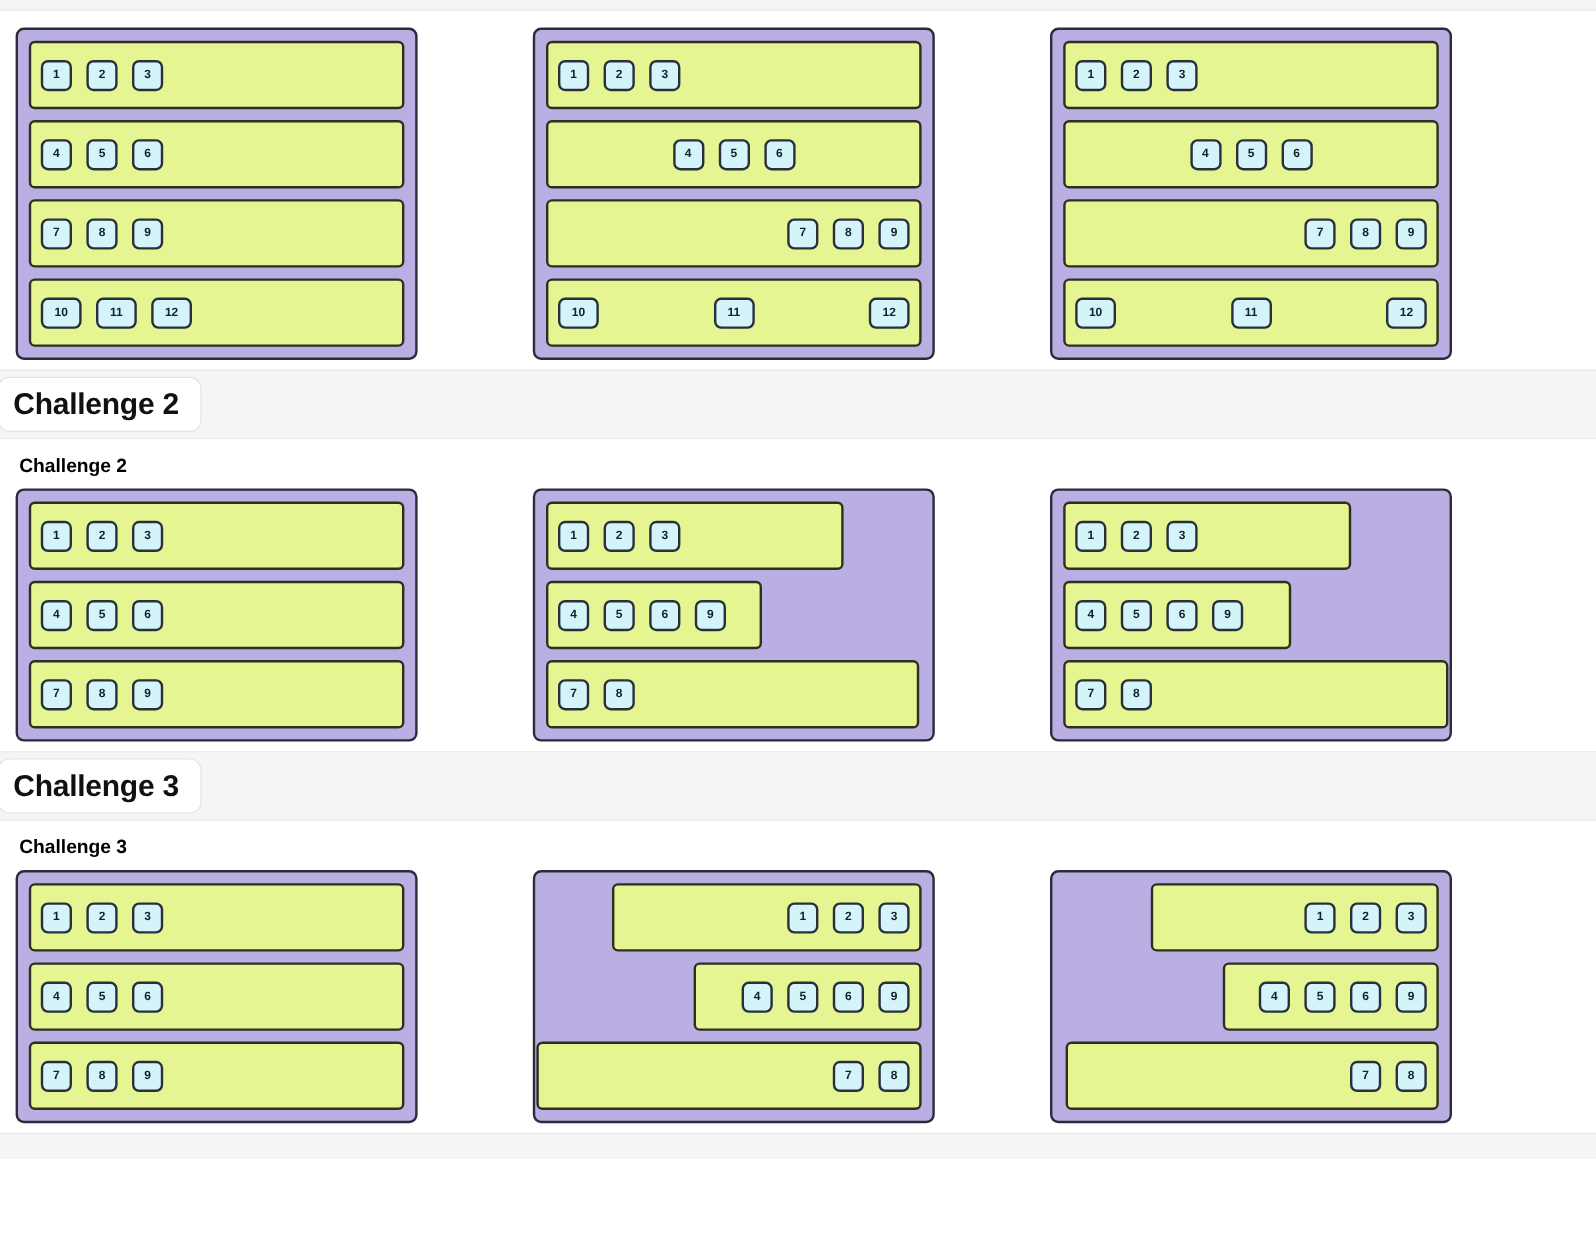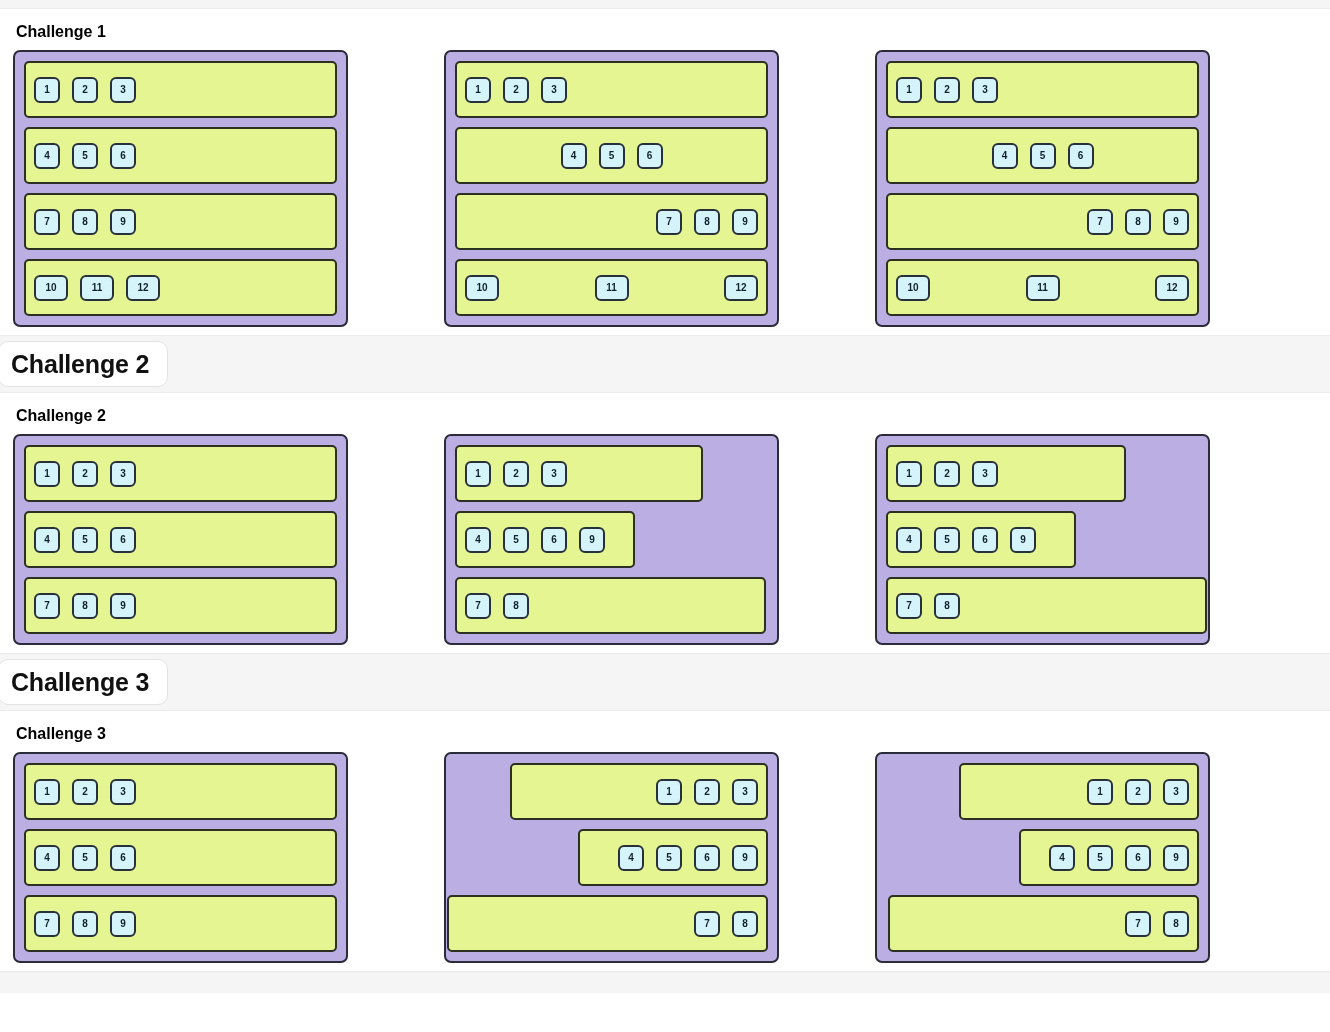--- a/index.html
+++ b/index.html
@@ -137,21 +137,20 @@
 </style>
 </head>
 <body>
 
 <div class="page">
 
   <div class="top-strip"></div>
 
   <div id="sections-root">
       <div class="challenge">
-        <div class="challenge-heading">Challenge 1</div>
         <div class="panels">
           <div class="container">
             <div class="row jc-start w-full">
               <div class="item">1</div>
               <div class="item">2</div>
               <div class="item">3</div>
             </div>
             <div class="row jc-start w-full">
               <div class="item">4</div>
               <div class="item">5</div>

